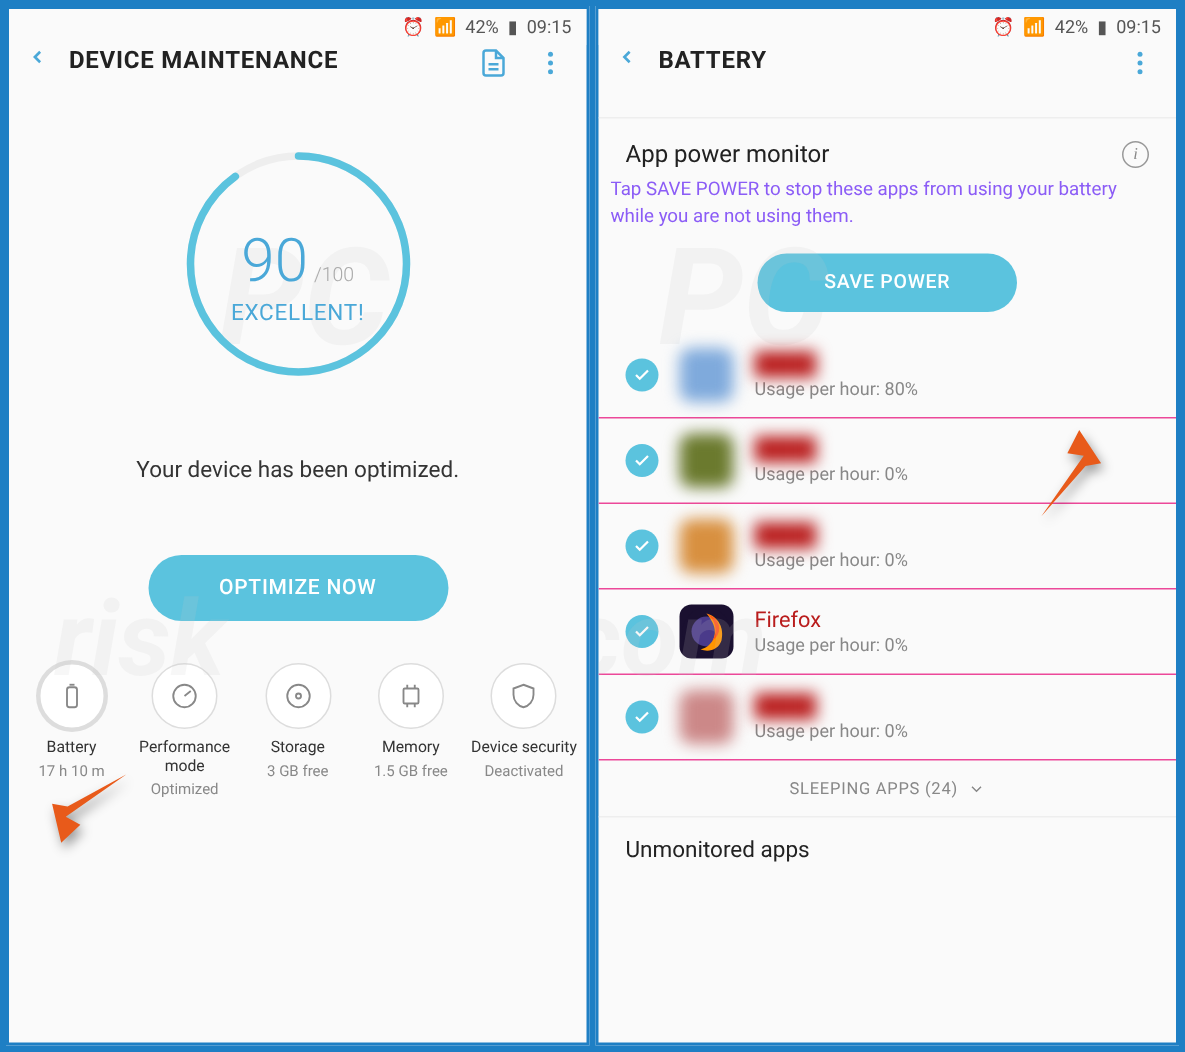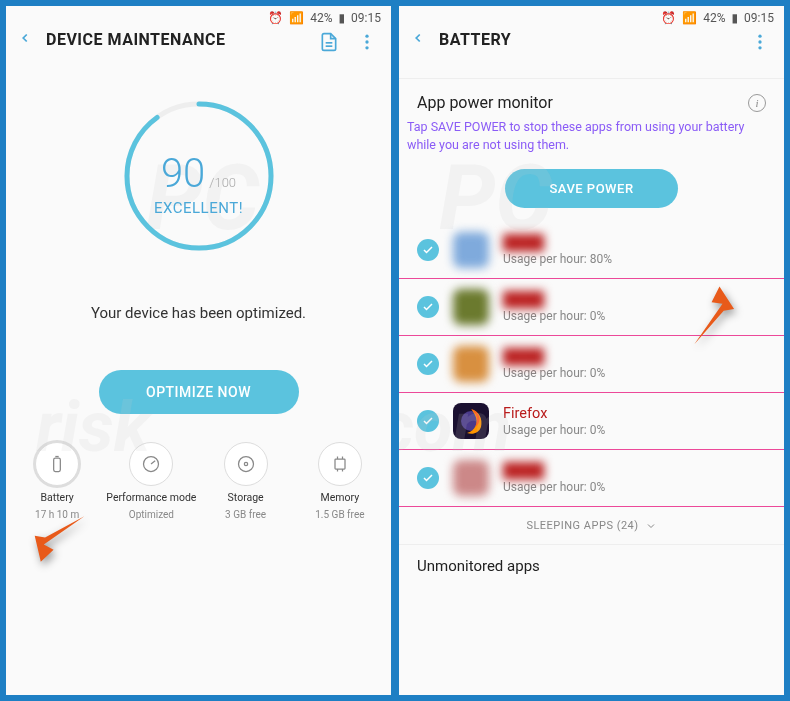--- a/index.html
+++ b/index.html
@@ -148,20 +148,29 @@
             <rect x="6" y="6" width="12" height="12" rx="1"></rect>
             <line x1="9" y1="3" x2="9" y2="6"></line>
             <line x1="15" y1="3" x2="15" y2="6"></line>
             <line x1="9" y1="18" x2="9" y2="21"></line>
             <line x1="15" y1="18" x2="15" y2="21"></line>
           </svg>
         </div>
       <div class="t-label">Memory</div>
       <div class="t-sub">1.5 GB free</div>
     </div>
+    <div class="tile">
+      <div class="circle">
+          <svg width="20" height="20" viewBox="0 0 24 24" fill="none" stroke="currentColor" stroke-width="1.5">
+            <path d="M12 3l8 3v5c0 5-3.5 9-8 10-4.5-1-8-5-8-10V6z"></path>
+          </svg>
+        </div>
+      <div class="t-label">Device security</div>
+      <div class="t-sub">Deactivated</div>
+    </div>
   </div>
 
   <div class="arrow" style="top:495px;left:15px">
     <svg width="70" height="70" viewBox="0 0 100 100">
         <path d="M85 15 L35 65 L50 70 L35 90 L20 55 L35 55 Z" fill="#e85a1a" transform="rotate(10 50 50)"></path>
       </svg>
   </div>
 </div>
 
 <div class="phone">

